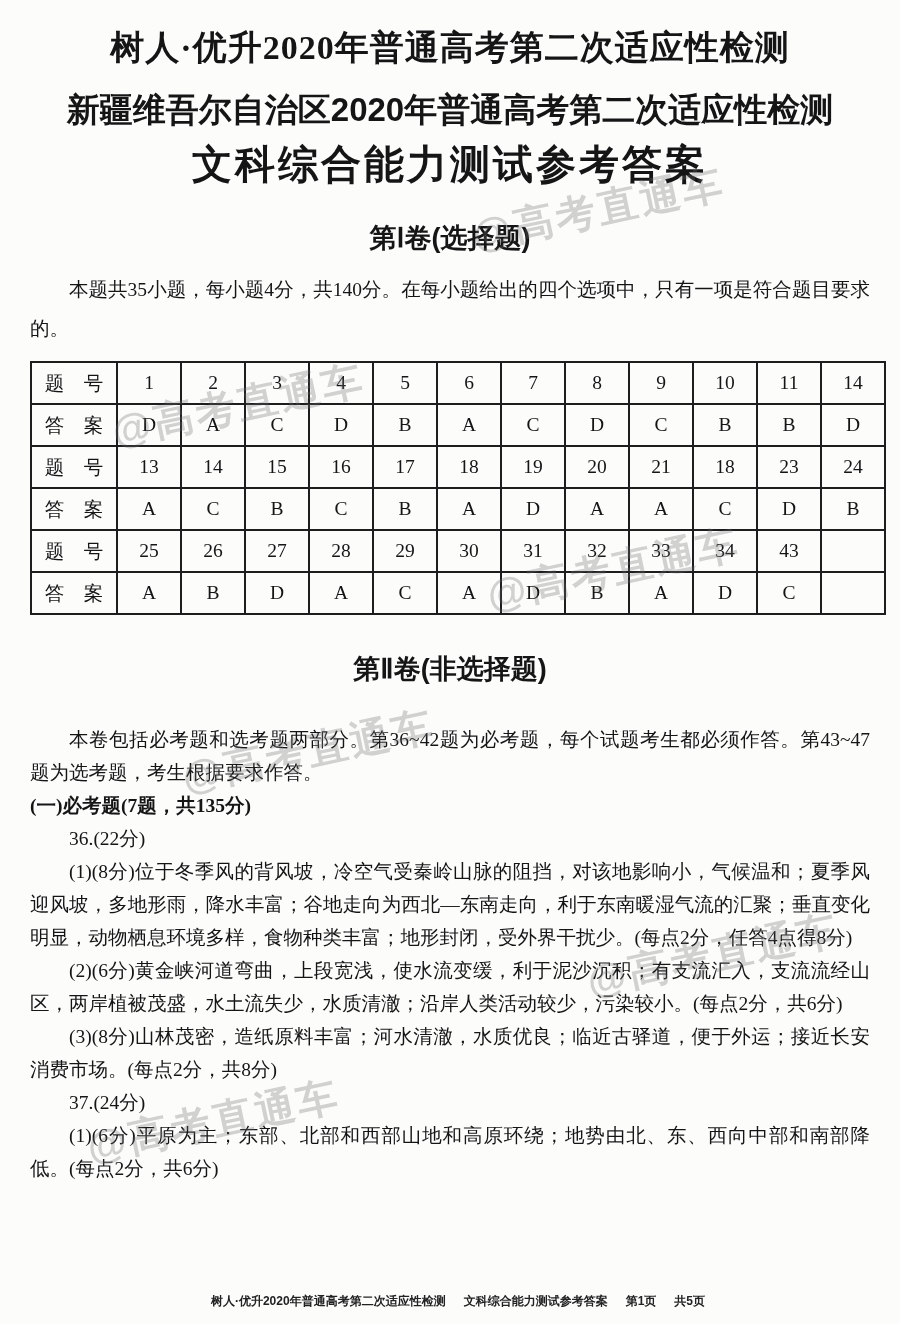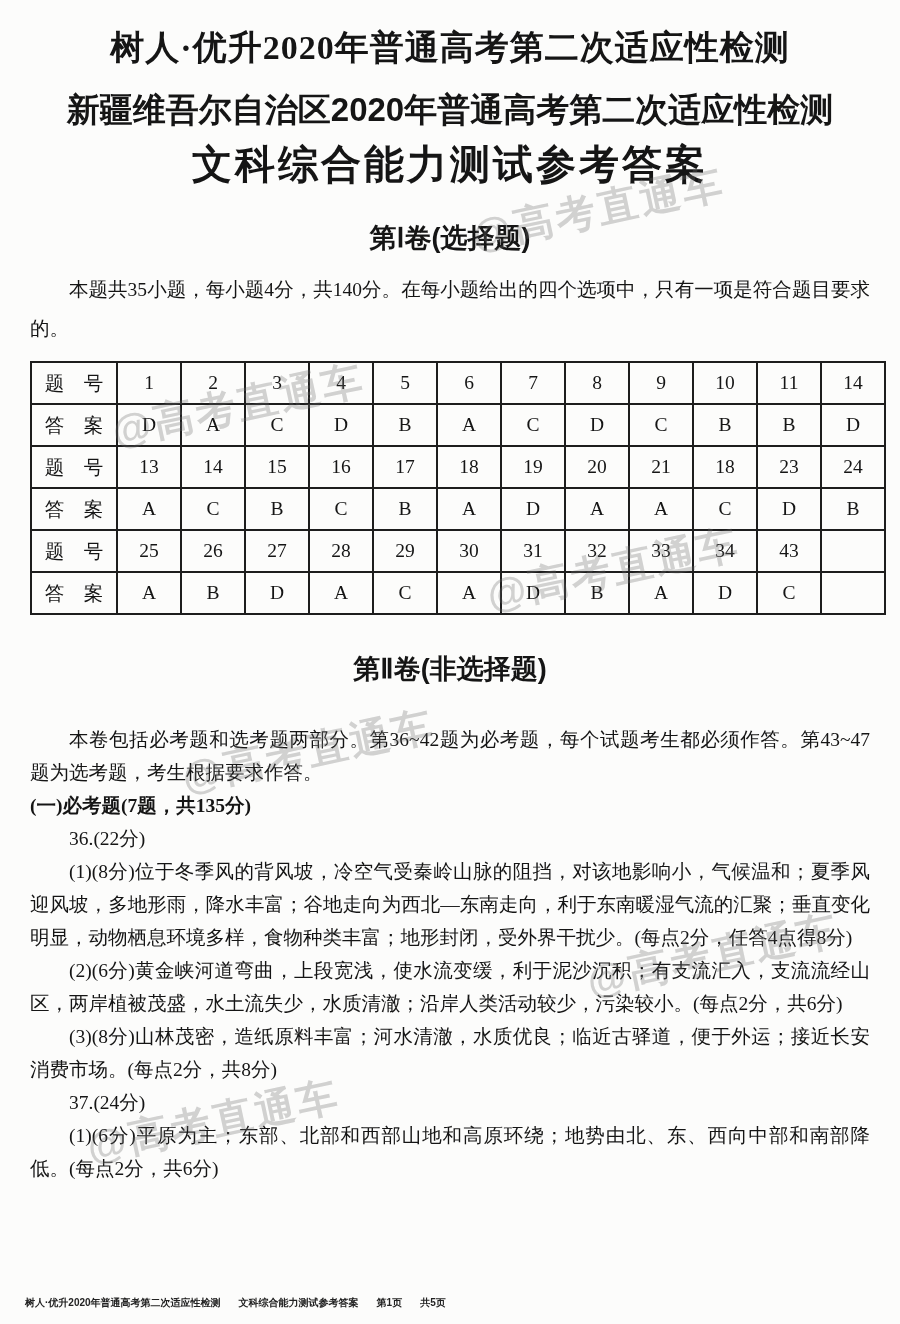--- a/index.html
+++ b/index.html
@@ -84,24 +84,24 @@
   }
   .para { margin: 0; }
   .para.indent { text-indent: 2em; }
   .para.bold { font-weight: bold; }
 
   .footer {
     position: absolute;
     left: 16px;
     right: 0;
     bottom: 14px;
-    text-align: left;
-    font-family: "Liberation Sans", sans-serif;
-    font-weight: bold;
-    font-size: 10px;
+    text-align: center;
+    font-family: "Liberation Sans", sans-serif;
+    font-weight: bold;
+    font-size: 12px;
     color: #222;
     white-space: nowrap;
   }
   .footer span { margin: 0 9px; }
 
   .wm {
     position: absolute;
     font-family: "Liberation Sans", sans-serif;
     font-weight: bold;
     font-size: 40px;

